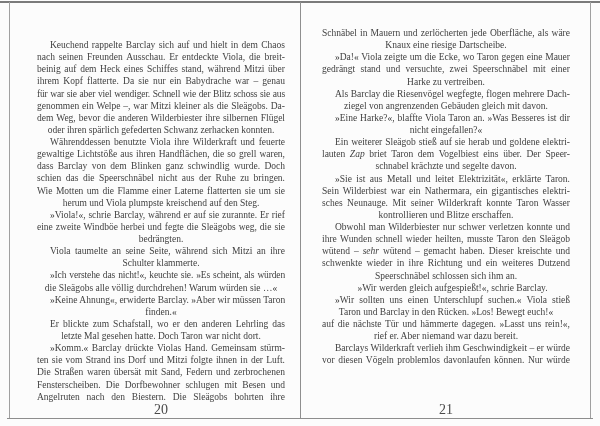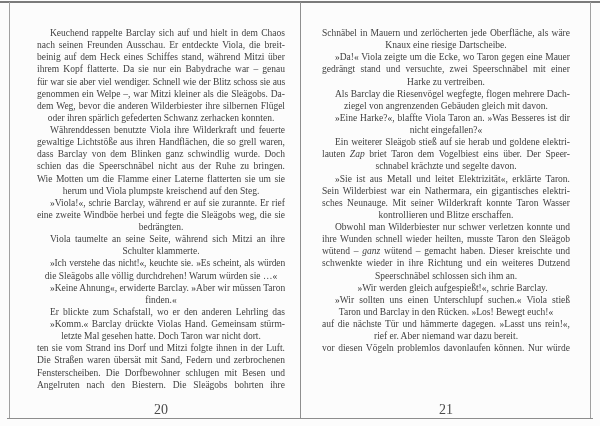--- a/index.html
+++ b/index.html
@@ -31,21 +31,21 @@
     background: #8f8f8f;
   }
   .edge-right {
     position: absolute; left: 590px; top: 2px; width: 1px; height: 416px;
     background: #a0a0a0;
   }
   .page-text {
     position: absolute; top: 27px; width: 248px;
     font-size: 9.5px; color: #414141;
   }
-  .page-text.left-col  { left: 37px; }
+  .page-text.left-col  { left: 37px; margin-top: 12px; }
   .page-text.right-col { left: 322px; }
   .line {
     height: 12.13px; line-height: 12.13px;
     white-space: nowrap; overflow: hidden;
     text-align: center;
     box-sizing: border-box;
     width: 248px;
   }
   .line.just {
     text-align: justify;
@@ -90,22 +90,22 @@
       <div class="line just ind">»Viola!«, schrie Barclay, während er auf sie zurannte. Er rief</div>
       <div class="line just">eine zweite Windböe herbei und fegte die Sleägobs weg, die sie</div>
       <div class="line">bedrängten.</div>
       <div class="line just ind">Viola taumelte an seine Seite, während sich Mitzi an ihre</div>
       <div class="line">Schulter klammerte.</div>
       <div class="line just ind" style="letter-spacing: -0.15px;">»Ich verstehe das nicht!«, keuchte sie. »Es scheint, als würden</div>
       <div class="line">die Sleägobs alle völlig durchdrehen! Warum würden sie …«</div>
       <div class="line just ind">»Keine Ahnung«, erwiderte Barclay. »Aber wir müssen Taron</div>
       <div class="line">finden.«</div>
       <div class="line just ind">Er blickte zum Schafstall, wo er den anderen Lehrling das</div>
+      <div class="line">letzte Mal gesehen hatte. Doch Taron war nicht dort.</div>
       <div class="line just ind">»Komm.« Barclay drückte Violas Hand. Gemeinsam stürm-</div>
-      <div class="line">letzte Mal gesehen hatte. Doch Taron war nicht dort.</div>
       <div class="line just">ten sie vom Strand ins Dorf und Mitzi folgte ihnen in der Luft.</div>
       <div class="line just">Die Straßen waren übersät mit Sand, Federn und zerbrochenen</div>
       <div class="line just">Fensterscheiben. Die Dorfbewohner schlugen mit Besen und</div>
       <div class="line just">Angelruten nach den Biestern. Die Sleägobs bohrten ihre</div>
     </div>
   <div class="page-text right-col">
       <div class="line just">Schnäbel in Mauern und zerlöcherten jede Oberfläche, als wäre</div>
       <div class="line">Knaux eine riesige Dartscheibe.</div>
       <div class="line just ind">»Da!« Viola zeigte um die Ecke, wo Taron gegen eine Mauer</div>
       <div class="line just">gedrängt stand und versuchte, zwei Speerschnäbel mit einer</div>
@@ -116,26 +116,27 @@
       <div class="line">nicht eingefallen?«</div>
       <div class="line just ind">Ein weiterer Sleägob stieß auf sie herab und goldene elektri-</div>
       <div class="line just">lauten <em>Zap</em> briet Taron dem Vogelbiest eins über. Der Speer-</div>
       <div class="line">schnabel krächzte und segelte davon.</div>
       <div class="line just ind">»Sie ist aus Metall und leitet Elektrizität«, erklärte Taron.</div>
       <div class="line just">Sein Wilderbiest war ein Nathermara, ein gigantisches elektri-</div>
       <div class="line just">sches Neunauge. Mit seiner Wilderkraft konnte Taron Wasser</div>
       <div class="line">kontrollieren und Blitze erschaffen.</div>
       <div class="line just ind">Obwohl man Wilderbiester nur schwer verletzen konnte und</div>
       <div class="line just">ihre Wunden schnell wieder heilten, musste Taron den Sleägob</div>
-      <div class="line just">wütend – <em>ganz</em> wütend – gemacht haben. Dieser kreischte und</div>
+      <div class="line just">wütend – <em>sehr</em> wütend – gemacht haben. Dieser kreischte und</div>
       <div class="line just">schwenkte wieder in ihre Richtung und ein weiteres Dutzend</div>
       <div class="line">Speerschnäbel schlossen sich ihm an.</div>
       <div class="line ind">»Wir werden gleich aufgespießt!«, schrie Barclay.</div>
       <div class="line just ind">»Wir sollten uns einen Unterschlupf suchen.« Viola stieß</div>
       <div class="line">Taron und Barclay in den Rücken. »Los! Bewegt euch!«</div>
       <div class="line just">auf die nächste Tür und hämmerte dagegen. »Lasst uns rein!«,</div>
       <div class="line">rief er. Aber niemand war dazu bereit.</div>
+      <div class="line just ind">Barclays Wilderkraft verlieh ihm Geschwindigkeit – er würde</div>
       <div class="line just">vor diesen Vögeln problemlos davonlaufen können. Nur würde</div>
     </div>
 
   <div class="folio left-col">20</div>
   <div class="folio right-col">21</div>
 </div>
 
 </body></html>

